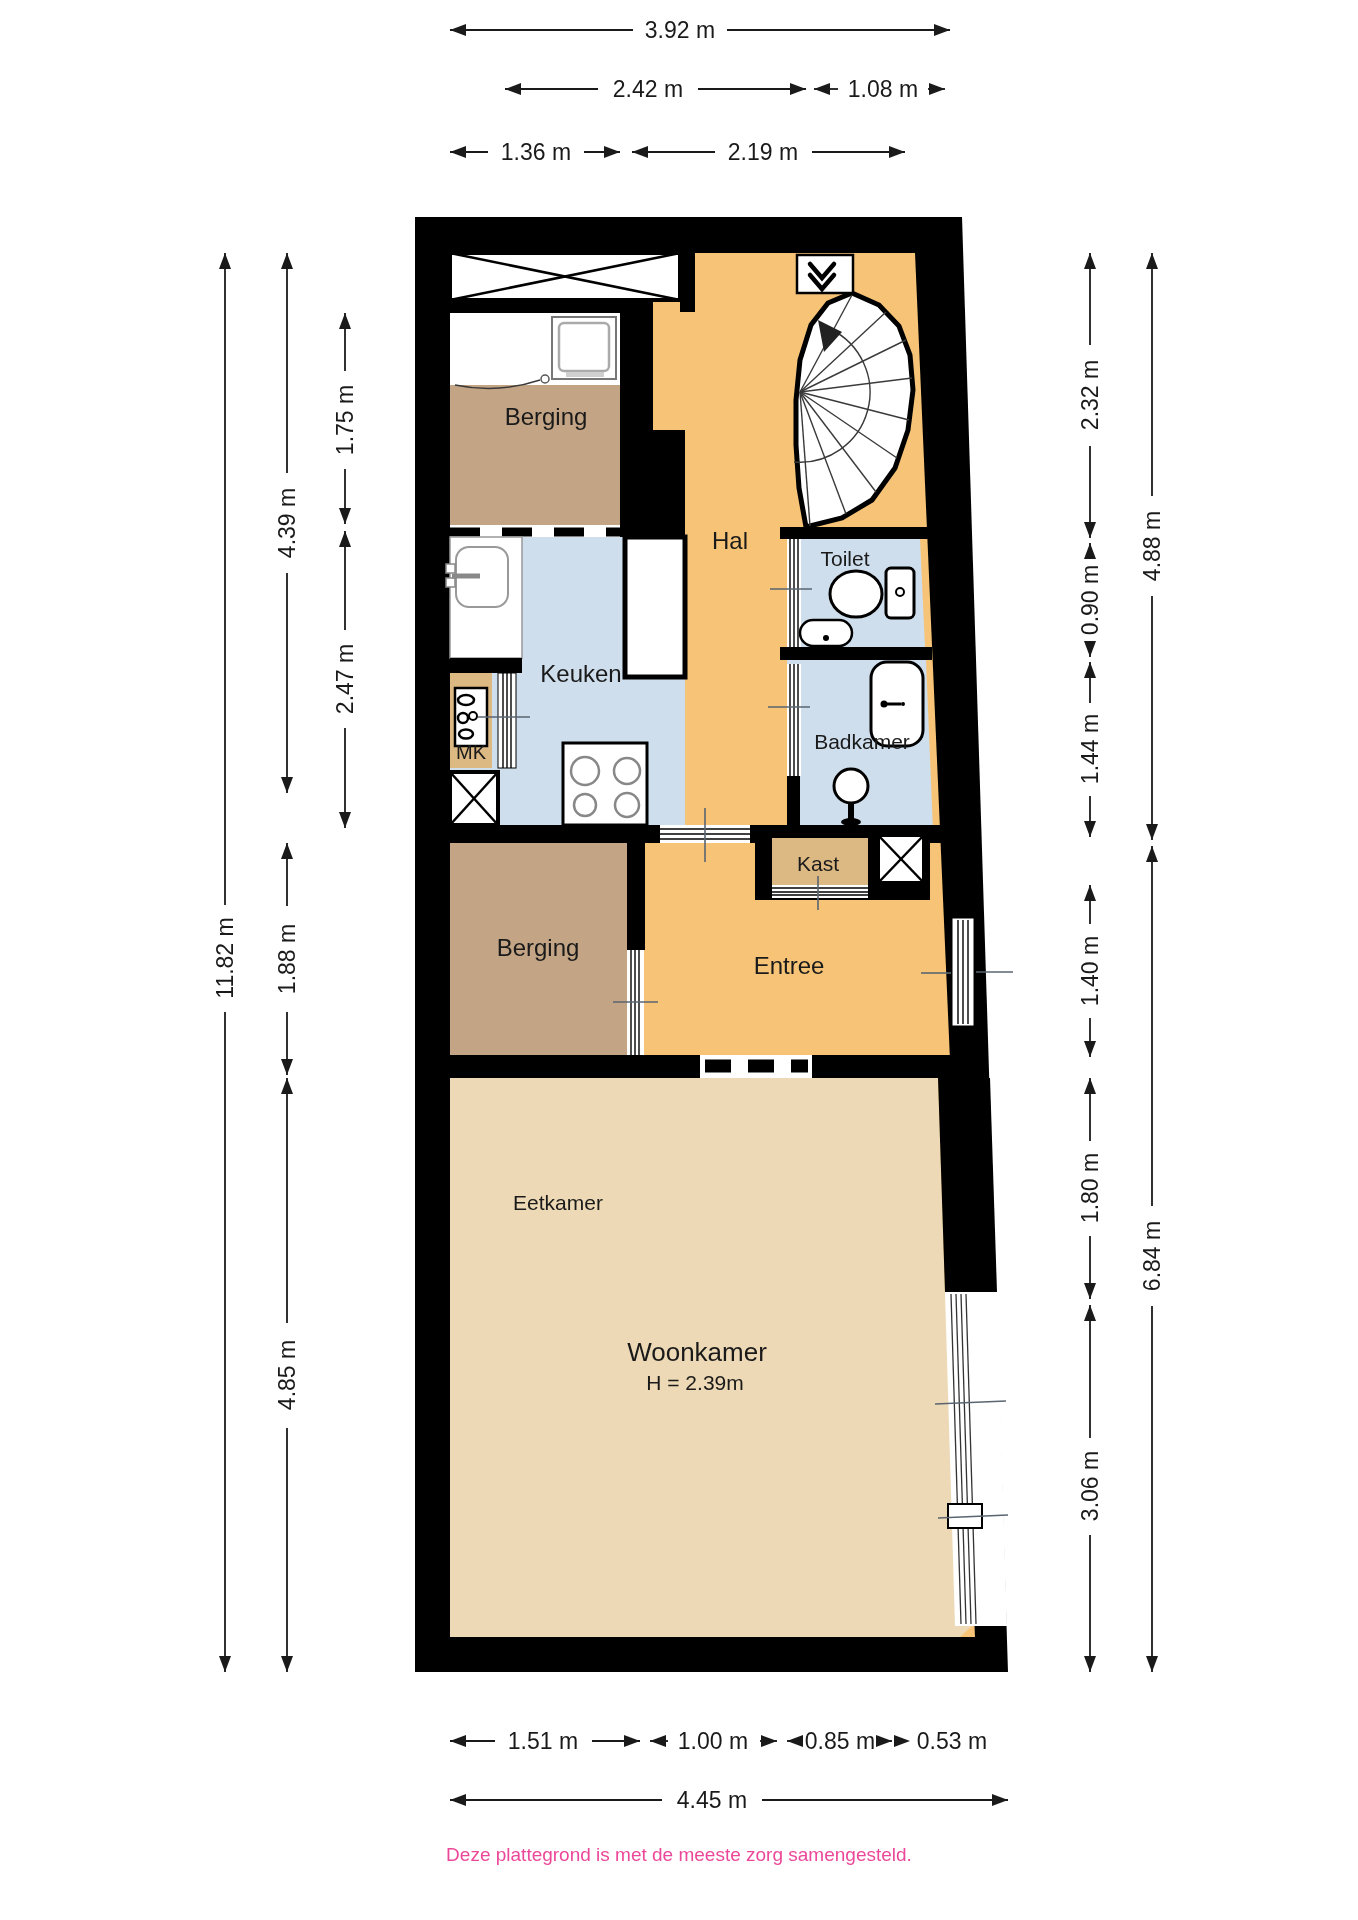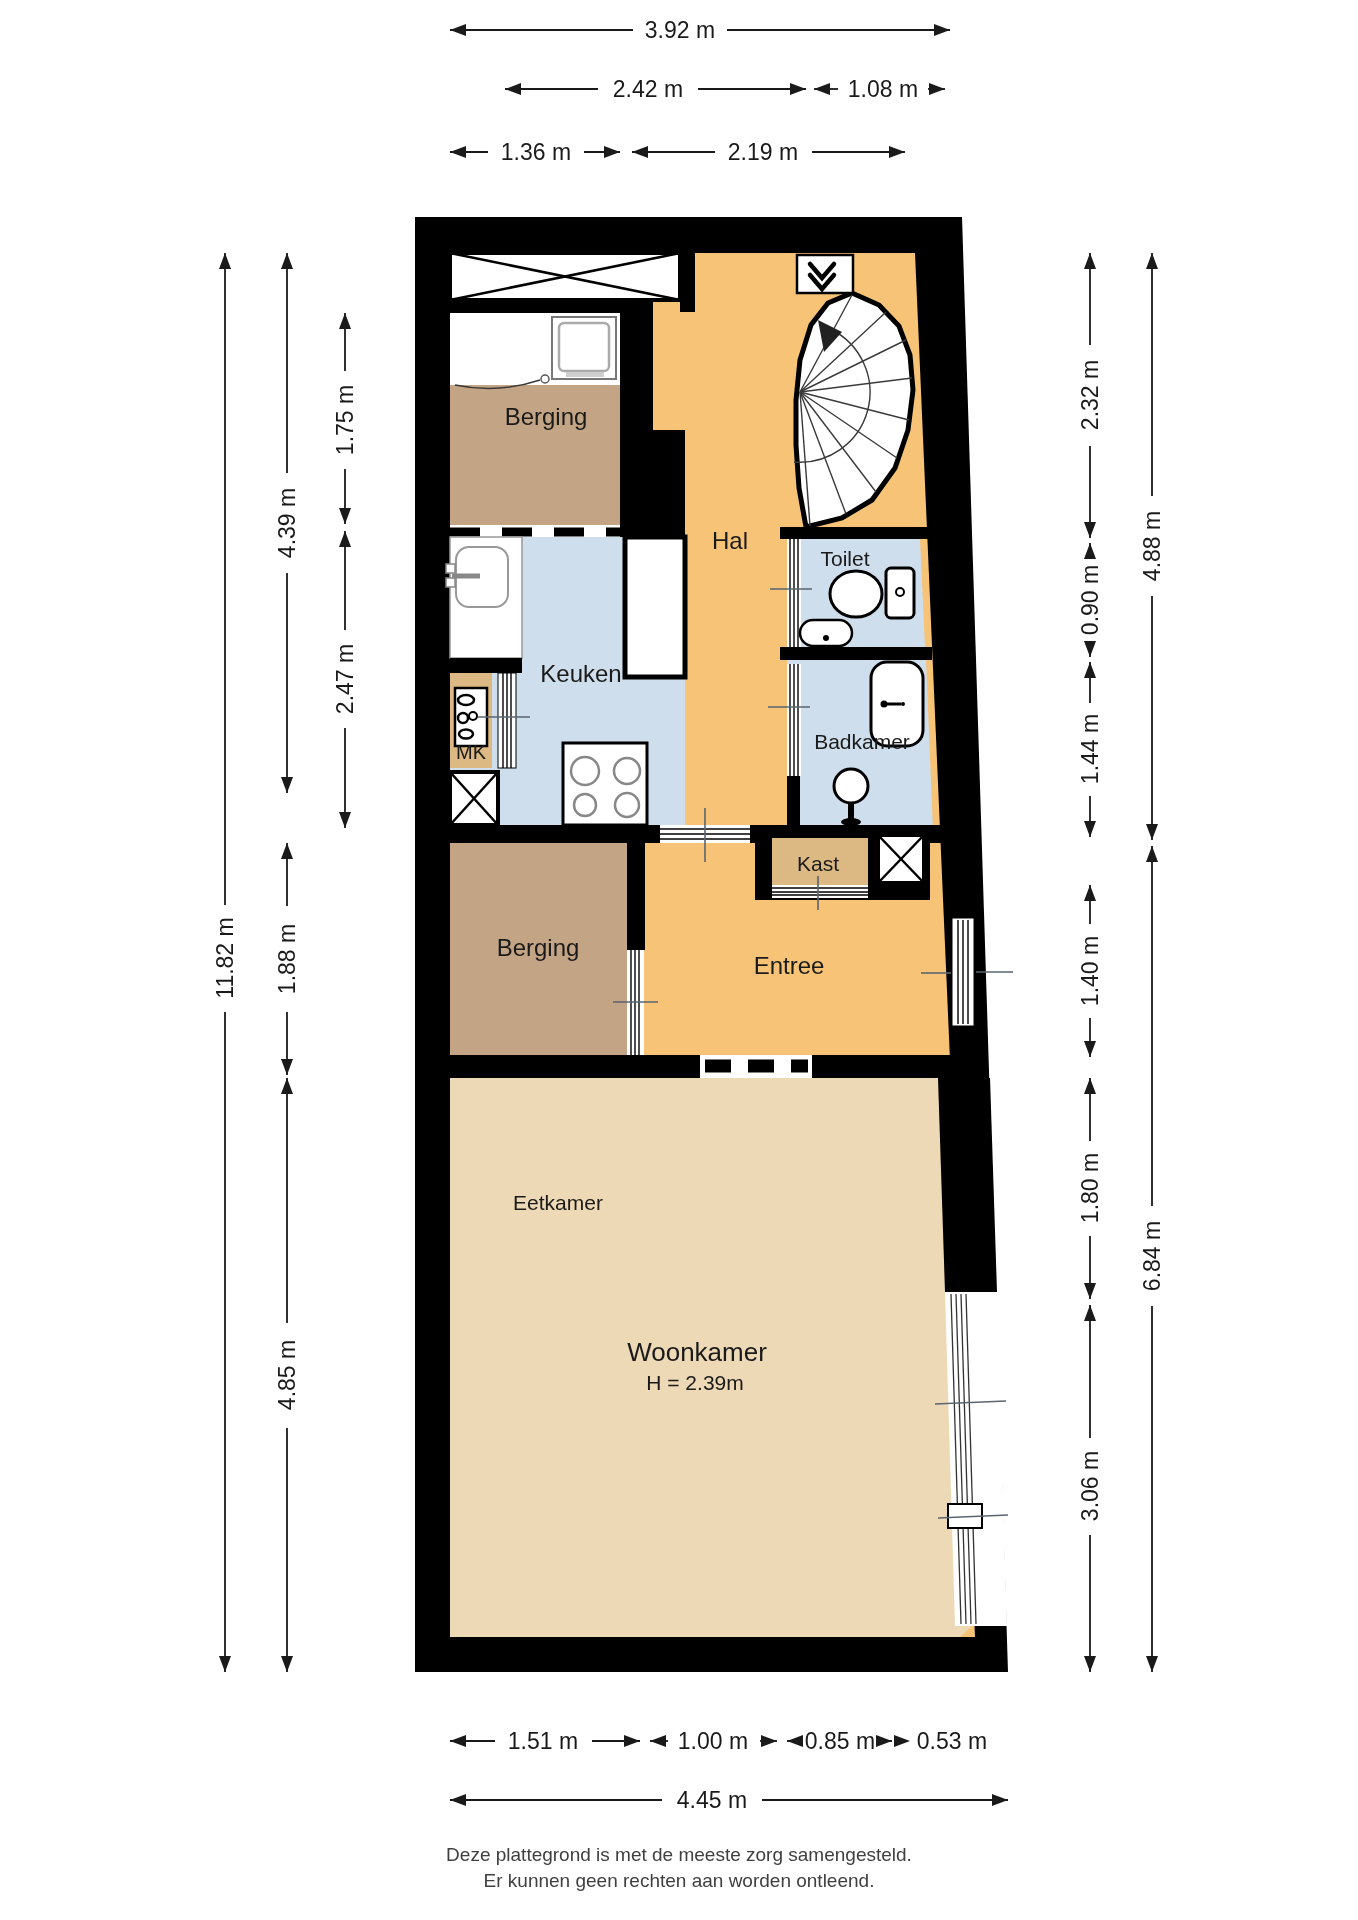--- a/index.html
+++ b/index.html
@@ -20,21 +20,21 @@
   .fixthin{fill:#ffffff;stroke:#777;stroke-width:2;}
   .room-label{font-size:24px;}
   .small-label{font-size:21px;}
   .dim-line{stroke:var(--dim);stroke-width:1.8;}
   .dim-head{fill:var(--dim);}
   .dim-text{font-size:23px;fill:var(--dim);}
   .hatch{stroke:#000;stroke-width:1.4;}
   .tick{stroke:#5a6570;stroke-width:1.6;}
   .stair-line{stroke:#3a3a3a;stroke-width:1.4;fill:none;}
   .footer{position:absolute;left:0;top:1842px;width:1358px;text-align:center;
-          color:#404040;font-size:19px;line-height:26px;}
+          color:#ec4899;font-size:19px;line-height:26px;}
 </style>
 </head>
 <body>
 
 <div class="page">
 <svg width="1358" height="1920" viewBox="0 0 1358 1920">
 
   <polygon class="wall" points="415,217 962,217 1008,1672 415,1672"></polygon>
   <polygon class="hal" points="450,253 915,253 975,1637 450,1637"></polygon>
 
@@ -414,15 +414,14 @@
     <line class="dim-line" x1="450" y1="1800" x2="662" y2="1800"></line>
         <line class="dim-line" x1="762" y1="1800" x2="1008" y2="1800"></line>
     <path class="dim-head" d="M450,1800 L466,1794 L466,1806 Z"></path>
         <path class="dim-head" d="M1008,1800 L992,1794 L992,1806 Z"></path>
     <text class="dim-text" x="712" y="1808" text-anchor="middle">4.45 m</text>
   </g>
 </svg>
 
 <div class="footer">
   <div>Deze plattegrond is met de meeste zorg samengesteld.</div>
-  <div>Er kunnen geen rechten aan worden ontleend.</div>
 </div>
 </div>
 
 </body></html>

